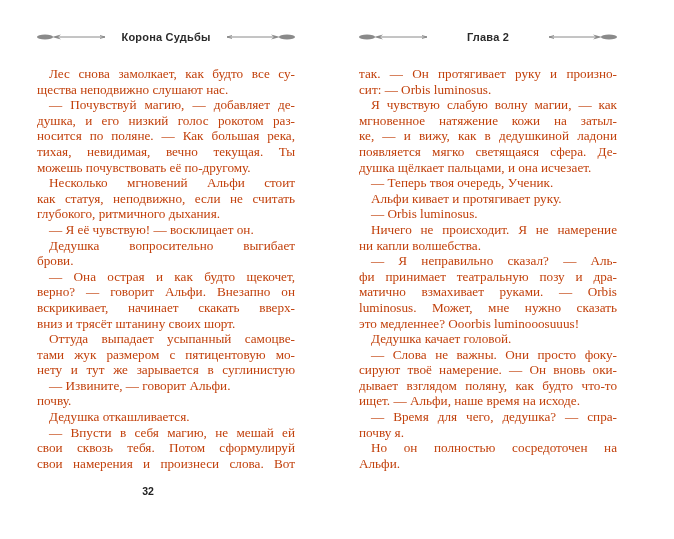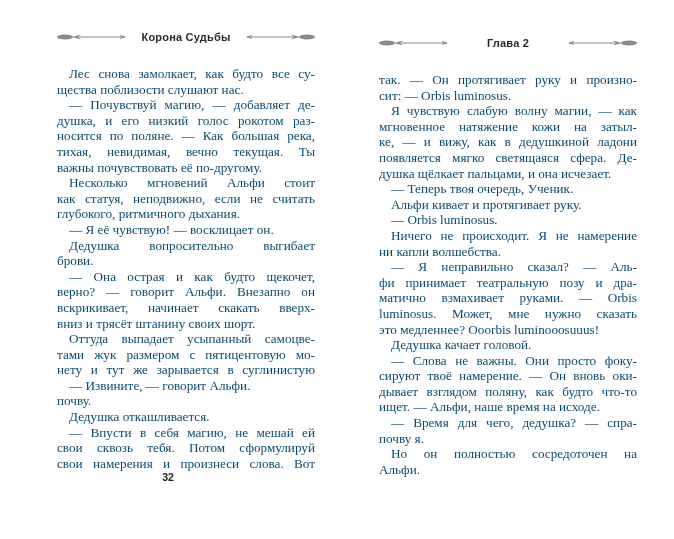--- a/index.html
+++ b/index.html
@@ -4,52 +4,52 @@
 <style>
   html, body { margin: 0; padding: 0; }
   body {
     width: 674px; height: 539px;
     background: #ffffff;
     font-family: "Liberation Serif", serif;
     overflow: hidden;
   }
   .spread {
     display: flex;
-    padding: 28px 0 0 57px;
+    padding: 28px 0 0 37px;
     gap: 64px;
-    align-items: center;
   }
   .page { width: 258px; flex: 0 0 258px; }
   .header-row {
     display: flex;
     align-items: center;
     justify-content: space-between;
     height: 18px;
   }
   .header-title {
     font-family: "Liberation Sans", sans-serif;
     font-size: 11px;
     font-weight: bold;
     color: #2b2b2b;
     letter-spacing: 0.2px;
     white-space: nowrap;
     padding: 0 6px;
   }
   .ornament { flex: 0 0 auto; display: flex; align-items: center; }
   .ornament svg { display: block; }
-  .body-text { margin-top: 20px; color: #0c4a6e; }
+  .body-text { margin-top: 20px; color: #c2410c; }
   .line {
     font-size: 13.2px;
     line-height: 15.6px;
     height: 15.6px;
     overflow: visible;
   }
   .line.just { text-align: justify; text-align-last: justify; }
   .line.indent { text-indent: 12px; }
   .page-number {
+    margin-top: 14px;
     text-align: center;
     font-family: "Liberation Sans", sans-serif;
     font-size: 10.5px;
     font-weight: bold;
     color: #222222;
     
     transform: translateX(-18px);
   }
 </style>
 </head>
@@ -72,26 +72,26 @@
         <svg width="70" height="10" viewBox="0 0 70 10" style="transform:scaleX(-1)">
           <ellipse cx="8" cy="5" rx="8" ry="2.6" fill="#8a8a8a"></ellipse>
           <path d="M15 5 L24 2.6 L21 5 L24 7.4 Z" fill="#8a8a8a"></path>
           <line x1="20" y1="5" x2="68" y2="5" stroke="#8a8a8a" stroke-width="1"></line>
           <path d="M68 5 L63 3.6 M68 5 L63 6.4" stroke="#8a8a8a" stroke-width="1" fill="none"></path>
         </svg>
       </span>
     </div>
     <div class="body-text">
         <div class="line indent just">Лес снова замолкает, как будто все су-</div>
-        <div class="line">щества поблизости слушают нас.</div>
+        <div class="line">щества неподвижно слушают нас.</div>
         <div class="line indent just">— Почувствуй магию, — добавляет де-</div>
         <div class="line just">душка, и его низкий голос рокотом раз-</div>
         <div class="line just">носится по поляне. — Как большая река,</div>
         <div class="line just">тихая, невидимая, вечно текущая. Ты</div>
-        <div class="line">важны почувствовать её по-другому.</div>
+        <div class="line">можешь почувствовать её по-другому.</div>
         <div class="line indent just">Несколько мгновений Альфи стоит</div>
         <div class="line just">как статуя, неподвижно, если не считать</div>
         <div class="line">глубокого, ритмичного дыхания.</div>
         <div class="line indent">— Я её чувствую! — восклицает он.</div>
         <div class="line indent just">Дедушка вопросительно выгибает</div>
         <div class="line">брови.</div>
         <div class="line indent just">— Она острая и как будто щекочет,</div>
         <div class="line just">верно? — говорит Альфи. Внезапно он</div>
         <div class="line just">вскрикивает, начинает скакать вверх-</div>
         <div class="line">вниз и трясёт штанину своих шорт.</div>

